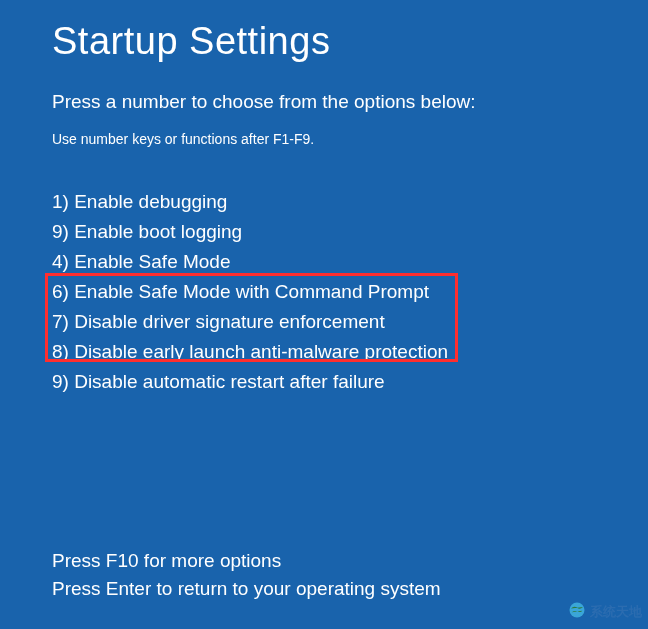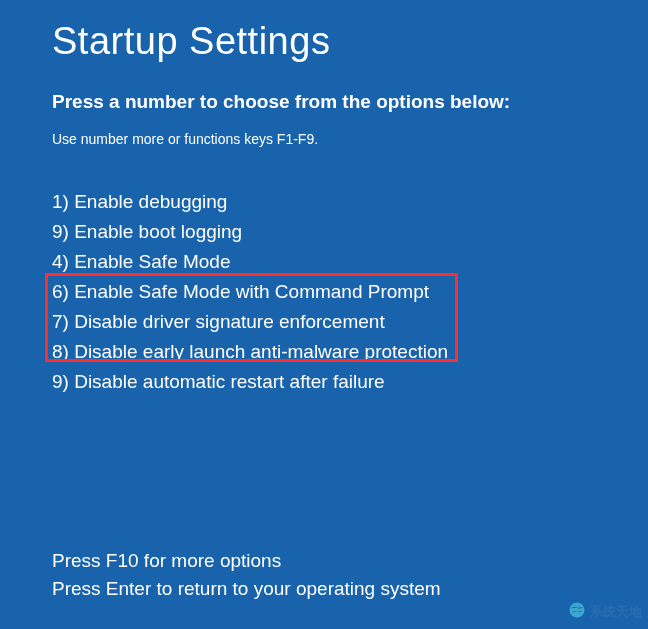--- a/index.html
+++ b/index.html
@@ -21,21 +21,21 @@
       padding: 20px 52px 0 52px;
     }
     .title {
       font-size: 38px;
       font-weight: 300;
       margin-bottom: 28px;
       letter-spacing: 0.5px;
     }
     .subtitle {
       font-size: 19px;
-      font-weight: 700;
+      font-weight: 400;
       margin-bottom: 18px;
       margin-top: 14px;
     }
     .hint {
       font-size: 14px;
       font-weight: 300;
       margin-bottom: 40px;
     }
     .options {
       list-style: none;
@@ -83,21 +83,21 @@
       width: 18px;
       height: 18px;
     }
   </style>
 </head>
 <body>
 
 <div class="container">
   <h1 class="title">Startup Settings</h1>
   <div class="subtitle">Press a number to choose from the options below:</div>
-  <div class="hint">Use number more or functions keys F1-F9.</div>
+  <div class="hint">Use number keys or functions after F1-F9.</div>
   <ul class="options">
     <li class="option">1) Enable debugging</li>
     <li class="option">9) Enable boot logging</li>
     <li class="option">4) Enable Safe Mode</li>
     <li class="option">6) Enable Safe Mode with Command Prompt</li>
     <li class="option">7) Disable driver signature enforcement</li>
     <li class="option">8) Disable early launch anti-malware protection</li>
     <li class="option">9) Disable automatic restart after failure</li>
   </ul>
 </div>

